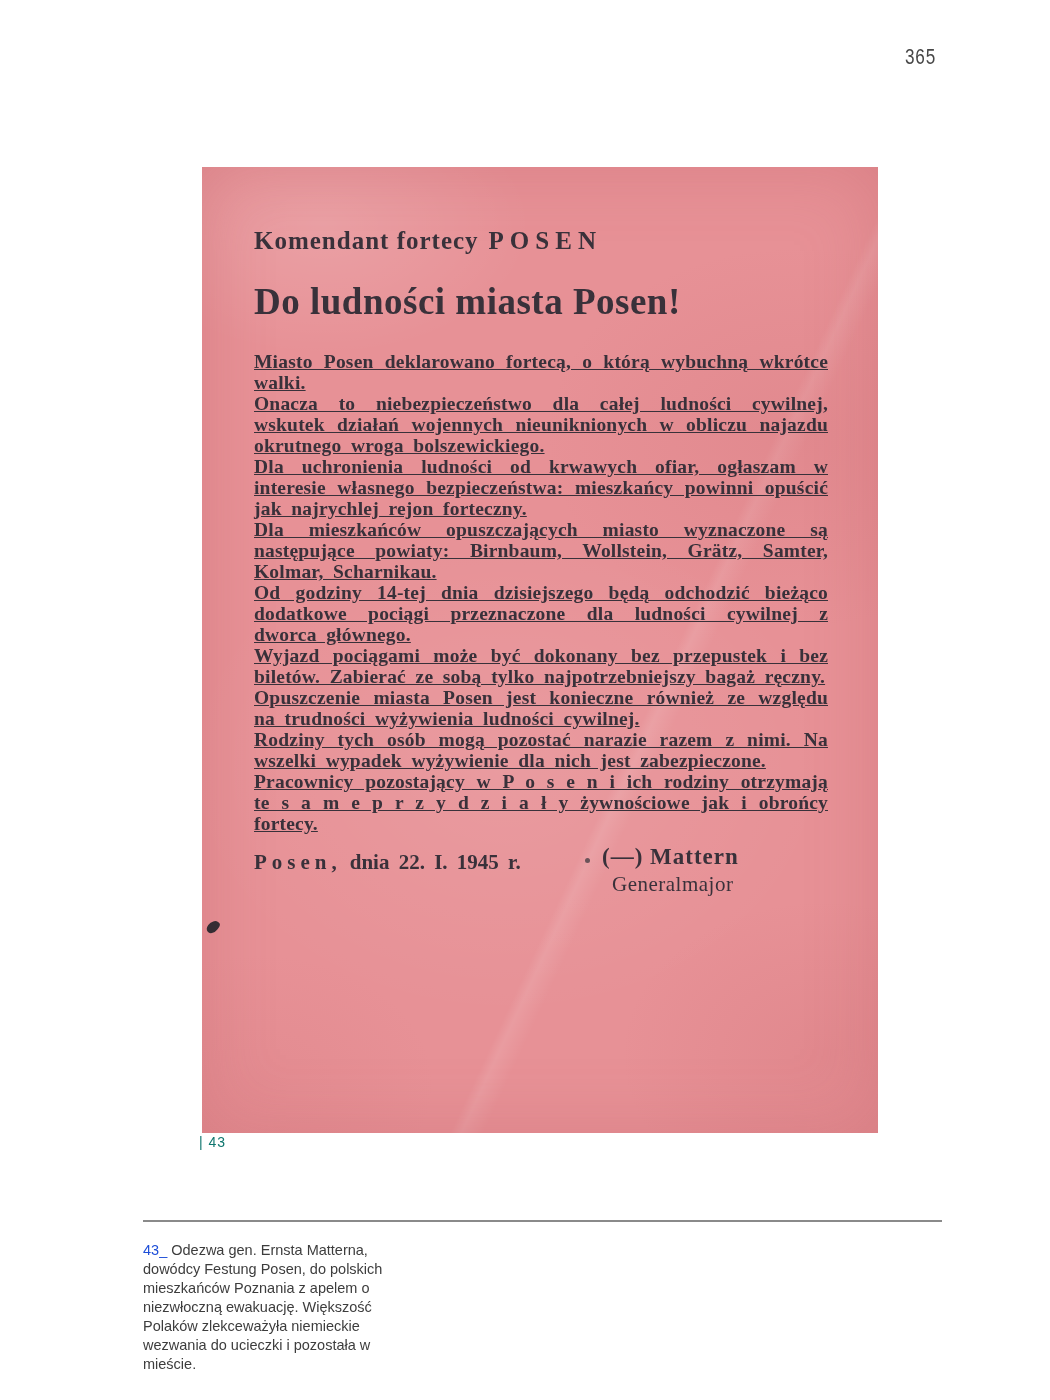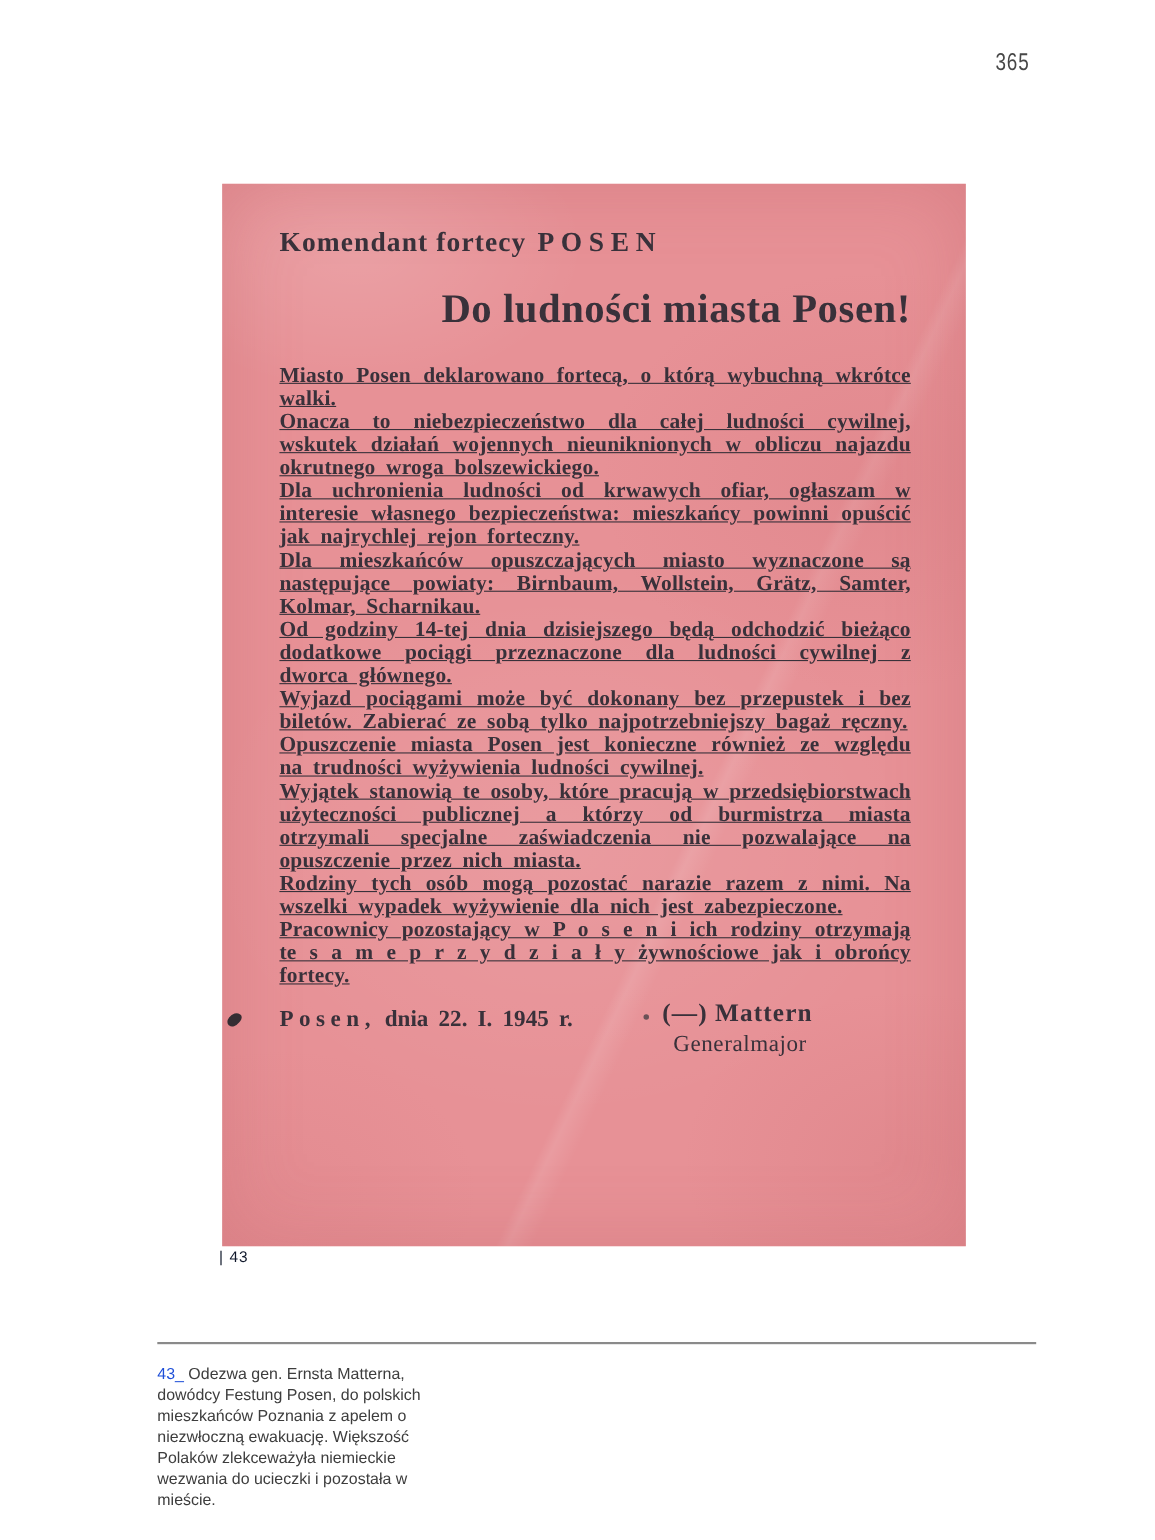--- a/index.html
+++ b/index.html
@@ -37,37 +37,37 @@
       radial-gradient(ellipse 420px 320px at 88% 28%, rgba(195,95,102,0.16), transparent 60%),
       radial-gradient(ellipse 540px 420px at 45% 62%, rgba(255,255,255,0.09), transparent 60%),
       radial-gradient(ellipse 340px 260px at 92% 92%, rgba(190,88,95,0.15), transparent 60%),
       radial-gradient(ellipse 300px 220px at 8% 95%,  rgba(200,100,106,0.12), transparent 60%),
       linear-gradient(115deg, transparent 62%, rgba(255,255,255,0.10) 63%, transparent 65%);
     box-shadow: inset 0 0 70px rgba(178,82,90,0.28);
     color: #39313a;
     font-family: "Liberation Serif", serif;
   }
   .poster-inner {
-    padding: 40px 50px 0 52px;
+    padding: 60px 50px 0 52px;
   }
   .poster-header {
     font-size: 25px;
     font-weight: bold;
     letter-spacing: 1px;
     margin-bottom: 26px;
     white-space: nowrap;
   }
   .poster-header .spaced {
     letter-spacing: 6px;
     margin-left: 10px;
   }
   .poster-title {
     font-size: 37px;
     font-weight: bold;
-    text-align: right;
+    text-align: left;
     line-height: 42px;
     margin-bottom: 28px;
     letter-spacing: 0.5px;
     font-family: Liberation Serif, serif;
   }
   .poster-body { }
   .poster-par {
     margin: 0;
     font-size: 19.5px;
     font-weight: bold;
@@ -126,21 +126,21 @@
     background: #352d33;
     border-radius: 65% 35% 60% 45%;
     transform: rotate(38deg);
   }
   
   .figure-marker {
     position: absolute;
     left: 199px;
     top: 1134px;
     font-size: 14px;
-    color: #0f172a;
+    color: #0f766e;
     letter-spacing: 1px;
   }
   .caption-rule {
     position: absolute;
     left: 143px;
     top: 1220px;
     width: 799px;
     height: 2px;
     background: #8a8a8a;
     border: none;
@@ -173,21 +173,20 @@
       </div>
       <div class="poster-title">Do ludności miasta Posen!</div>
       <div class="poster-body">
           <p class="poster-par">Miasto Posen deklarowano fortecą, o którą wybuchną wkrótce walki.</p>
           <p class="poster-par">Onacza to niebezpieczeństwo dla całej ludności cywilnej, wskutek działań wojennych nieuniknionych w obliczu najazdu okrutnego wroga bolszewickiego.</p>
           <p class="poster-par">Dla uchronienia ludności od krwawych ofiar, ogłaszam w interesie własnego bezpieczeństwa: mieszkańcy powinni opuścić jak najrychlej rejon forteczny.</p>
           <p class="poster-par">Dla mieszkańców opuszczających miasto wyznaczone są następujące powiaty: Birnbaum, Wollstein, Grätz, Samter, Kolmar, Scharnikau.</p>
           <p class="poster-par">Od godziny 14-tej dnia dzisiejszego będą odchodzić bieżąco dodatkowe pociągi przeznaczone dla ludności cywilnej z dworca głównego.</p>
           <p class="poster-par">Wyjazd pociągami może być dokonany bez przepustek i bez biletów. Zabierać ze sobą tylko najpotrzebniejszy bagaż ręczny.</p>
           <p class="poster-par">Opuszczenie miasta Posen jest konieczne również ze względu na trudności wyżywienia ludności cywilnej.</p>
-          <p class="poster-par">Wyjątek stanowią te osoby, które pracują w przedsiębiorstwach użyteczności publicznej a którzy od burmistrza miasta otrzymali specjalne zaświadczenia nie pozwalające na opuszczenie przez nich miasta.</p>
           <p class="poster-par">Rodziny tych osób mogą pozostać narazie razem z nimi. Na wszelki wypadek wyżywienie dla nich jest zabezpieczone.</p>
           <p class="poster-par">Pracownicy pozostający w P o s e n i ich rodziny otrzymają te s a m e  p r z y d z i a ł y żywnościowe jak i obrońcy fortecy.</p>
         </div>
       <div class="poster-footer">
         <div class="dateline">
           <span class="city">Posen,</span><span>dnia 22. I. 1945 r.</span>
         </div>
         <span class="print-speck"></span>
         <div class="signature-block">
           <div class="sig-name">(—) Mattern</div>

